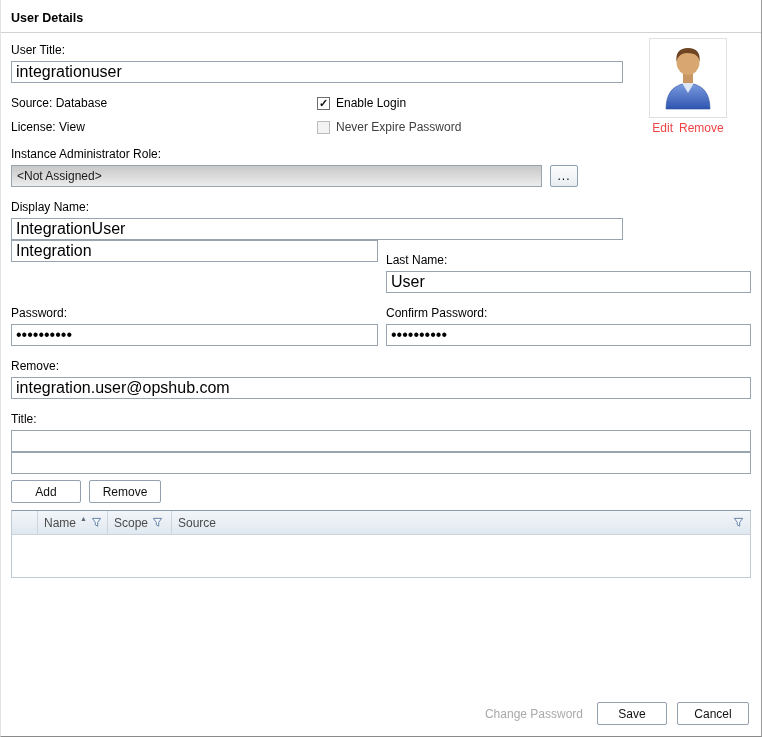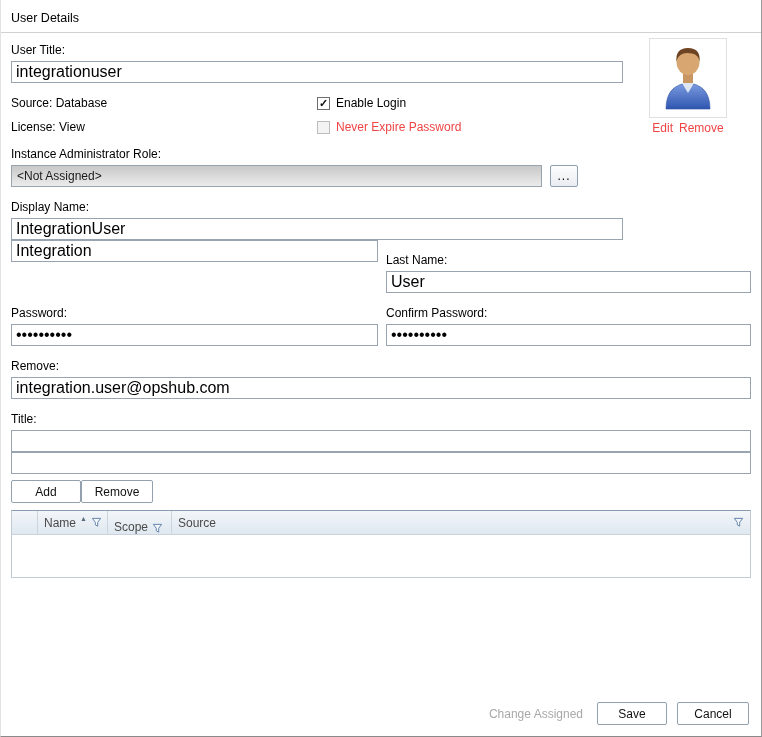--- a/index.html
+++ b/index.html
@@ -3,21 +3,21 @@
 <meta charset="utf-8">
 <style>
   * { margin:0; padding:0; box-sizing:border-box; }
   html,body { background:#fff; }
   body { font-family:"Liberation Sans", sans-serif; font-size:12px; color:#000; }
   .panel {
     position:relative; width:762px; height:737px; background:#fff;
     border-right:1px solid #9a9a9a; border-bottom:1px solid #8a8a8a; border-left:1px solid #e3e3e3;
     overflow:hidden;
   }
-  .panel-title { padding:11px 10px 7px 10px; font-weight:normal; font-size:12.5px; }
+  .panel-title { padding:11px 10px 7px 10px; font-weight:bold; font-size:12.5px; }
   .separator { border-bottom:1px solid #d2d2d2; }
   .content { padding:0 10px; }
 
   .lbl { display:block; margin:13px 0 4px 0; }
   .lbl.first { margin-top:10px; }
 
   .txt {
     height:22px; border:1px solid #98a4b0; background:#fff; padding:2px 4px;
     font-family:inherit; font-size:16px; color:#000; width:100%;
   }
@@ -26,21 +26,21 @@
   .inline-row { display:flex; align-items:center; margin-top:13px; }
   .inline-row.second { margin-top:10px; }
   .static-text { width:306px; }
   .chk-row { display:flex; align-items:center; gap:6px; }
   .chk {
     width:13px; height:13px; border:1px solid #6e6e6e; background:#fff;
     display:flex; align-items:center; justify-content:center;
     font-size:11px; font-weight:bold; line-height:1; color:#111; cursor:pointer;
   }
   .chk.disabled { border-color:#bcbcbc; background:#f3f3f3; cursor:default; }
-  .chk-label.disabled { color:#ef4444; }
+  .chk-label.disabled { color:#404040; }
 
   .role-row { display:flex; gap:8px; align-items:center; }
   .role-box {
     width:531px; height:22px; border:1px solid #9aa4ae;
     background:linear-gradient(#c8c8c8, #ececec);
     padding:3px 5px; color:#1a1a1a;
   }
   .browse-btn {
     width:28px; height:22px; border:1px solid #8fa0b0; border-radius:2px;
     background:linear-gradient(#fdfdfd, #e9edf1);
@@ -52,32 +52,32 @@
   .col.c2 { width:366px; }
 
   .btn {
     height:23px; border:1px solid #93a1af; border-radius:2px; background:#fff;
     font-family:inherit; font-size:12px; color:#111; cursor:pointer;
   }
   .btn-add { width:70px; }
   .btn-remove { width:72px; }
   .btn-save { width:70px; }
   .btn-cancel { width:72px; }
-  .group-buttons { display:flex; gap:0; margin-top:6px; }
+  .group-buttons { display:flex; gap:8px; margin-top:6px; }
 
   .grid { margin-top:7px; border:1px solid #c2cad2; border-top-color:#879cb0; }
   .grid-header {
     display:flex; height:24px; color:#4a4a4a;
     background:linear-gradient(#f3f6f9, #dfe8f0);
     border-bottom:1px solid #cbd4dc;
   }
   .gh-cell { display:flex; align-items:center; gap:4px; padding:0 6px; border-right:1px solid #ccd5dd; cursor:pointer; }
   .gh-icon { width:26px; }
   .gh-name { width:70px; }
-  .gh-scope { width:64px;align-items:flex-end; }
+  .gh-scope { width:64px; }
   .gh-source { flex:1; border-right:none; justify-content:space-between; }
   .sort-asc { font-size:7px; color:#5a6b7c; position:relative; top:-4px; }
   .funnel { display:inline-flex; }
   .grid-body { height:42px; background:#fff; }
 
   .avatar-wrap { position:absolute; top:38px; left:646px; width:82px; text-align:center; }
   .avatar-img {
     width:78px; height:80px; margin:0 auto; background:#fff;
     border:1px solid #e0e0e0; display:flex; align-items:center; justify-content:center;
   }
@@ -208,17 +208,17 @@
         <path d="M20.5 17 Q19 3 32 3 Q45 3 43.5 17 Q43 10 36 8.5 Q28 7 24.5 10 Q21 12.5 20.5 17 Z" fill="#6e4423"></path>
       </svg>
     </div>
     <div class="avatar-links">
       <span class="link">Edit</span>
       <span class="link">Remove</span>
     </div>
   </div>
 
   <div class="footer">
-    <button class="change-pwd">Change Assigned</button>
+    <button class="change-pwd">Change Password</button>
     <button class="btn btn-save">Save</button>
     <button class="btn btn-cancel">Cancel</button>
   </div>
 </div>
 
 </body></html>

